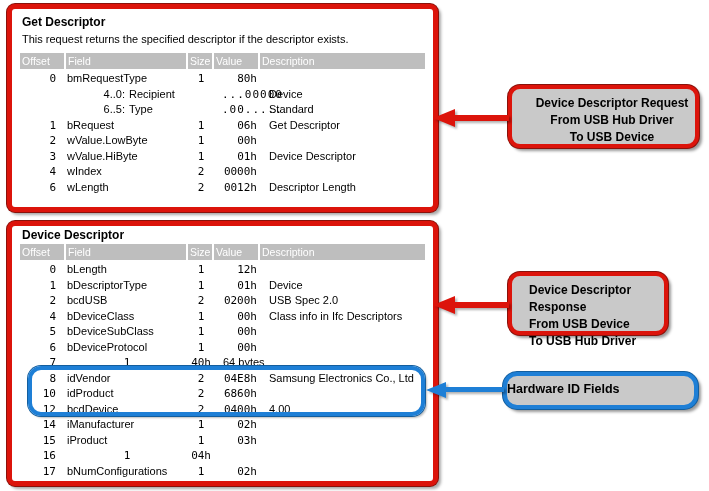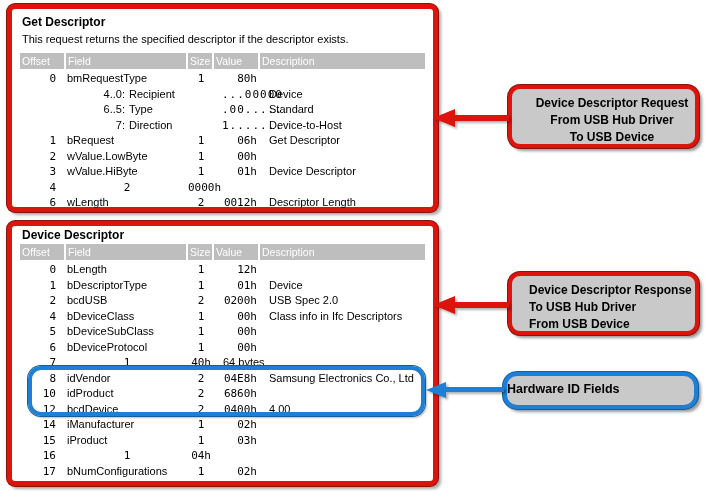--- a/index.html
+++ b/index.html
@@ -39,21 +39,21 @@
     position: absolute; left: 28px; top: 366px; width: 397px; height: 50px;
     border: 4px solid var(--blue); border-radius: 13px; background: transparent;
     box-shadow: 0 0 0 1px var(--blue_dark), 2px 2px 2px rgba(0,0,0,.25); z-index: 4;
   }
   .note {
     position: absolute; background: var(--box_fill); font-weight: bold; font-size: 12px;
     border: 4px solid var(--red); border-radius: 12px;
     box-shadow: 0 0 0 1px var(--red_dark), 3px 3px 3px #9a9a9a; z-index: 5;
   }
   .note1 { left: 508px; top: 85px;  width: 191px; height: 63px; padding: 6px 0 0 17px; line-height: 17px; text-align: center; }
-  .note2 { left: 508px; top: 272px; width: 191px; height: 63px; padding: 6px 0 0 17px; line-height: 17px; }
+  .note2 { left: 508px; top: 272px; width: 160px; height: 63px; padding: 6px 0 0 17px; line-height: 17px; }
   .note3 {
     left: 503px; top: 372px; width: 195px; height: 37px; text-align: left;
     line-height: 27px; font-size: 12.5px;
     border-color: var(--blue); border-radius: 14px;
     box-shadow: 0 0 0 1px var(--blue_dark), 3px 3px 3px #9a9a9a;
   }
   .arrow { position: absolute; z-index: 6; filter: drop-shadow(2px 2px 1px rgba(0,0,0,.3)); }
   .shaft { position: absolute; display: block; }
   .head  { position: absolute; display: block; width: 0; height: 0; border-style: solid; }
   .arrow.red .shaft { background: var(--red); }
@@ -92,27 +92,20 @@
       <span class="cell val"><span class="v">...00000</span></span>
       <span class="cell des">Device</span>
     </div>
       <div class="row sub">
       <span class="cell off"></span>
       <span class="cell fld"><span class="bits">6..5:</span><span>Type</span></span>
       <span class="cell siz"></span>
       <span class="cell val"><span class="v">.00.....</span></span>
       <span class="cell des">Standard</span>
     </div>
-      <div class="row sub">
-      <span class="cell off"></span>
-      <span class="cell fld"><span class="bits">7:</span><span>Direction</span></span>
-      <span class="cell siz"></span>
-      <span class="cell val"><span class="v">1.......</span></span>
-      <span class="cell des">Device-to-Host</span>
-    </div>
       <div class="row">
       <span class="cell off">1</span>
       <span class="cell fld"><span>bRequest</span></span>
       <span class="cell siz">1</span>
       <span class="cell val"><span class="v">06h</span></span>
       <span class="cell des">Get Descriptor</span>
     </div>
       <div class="row">
       <span class="cell off">2</span>
       <span class="cell fld"><span>wValue.LowByte</span></span>
@@ -122,20 +115,21 @@
     </div>
       <div class="row">
       <span class="cell off">3</span>
       <span class="cell fld"><span>wValue.HiByte</span></span>
       <span class="cell siz">1</span>
       <span class="cell val"><span class="v">01h</span></span>
       <span class="cell des">Device Descriptor</span>
     </div>
       <div class="row">
       <span class="cell off">4</span>
+      <span class="cell fld"><span>wIndex</span></span>
       <span class="cell siz">2</span>
       <span class="cell val"><span class="v">0000h</span></span>
       <span class="cell des"></span>
     </div>
       <div class="row">
       <span class="cell off">6</span>
       <span class="cell fld"><span>wLength</span></span>
       <span class="cell siz">2</span>
       <span class="cell val"><span class="v">0012h</span></span>
       <span class="cell des">Descriptor Length</span>
@@ -262,22 +256,22 @@
     </div>
 </div>
 <div class="arrow red arrow1">
     <i class="shaft"></i>
     <i class="head"></i>
   </div>
 
 <div class="note note2">
   <div>
       <div class="nline">Device Descriptor Response</div>
+      <div class="nline">From USB Device</div>
       <div class="nline">To USB Hub Driver</div>
-      <div class="nline">From USB Device</div>
     </div>
 </div>
 <div class="arrow red arrow2">
     <i class="shaft"></i>
     <i class="head"></i>
   </div>
 
 <div class="note note3">Hardware ID Fields</div>
 <div class="arrow blue arrow3">
     <i class="shaft"></i>

